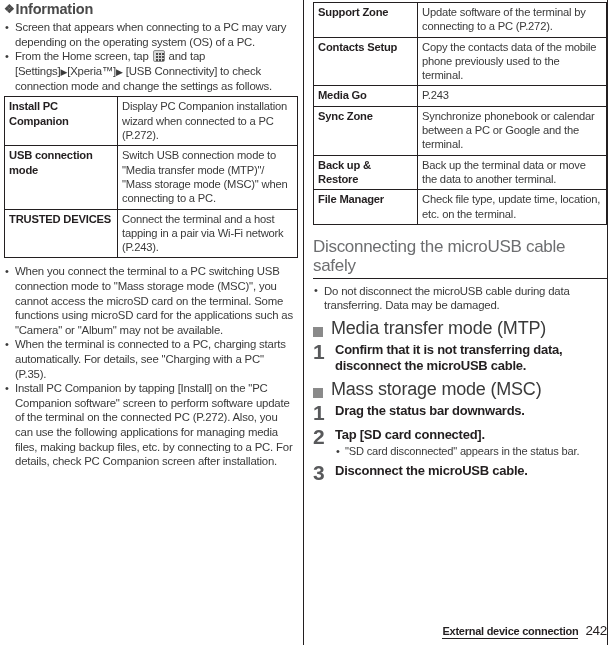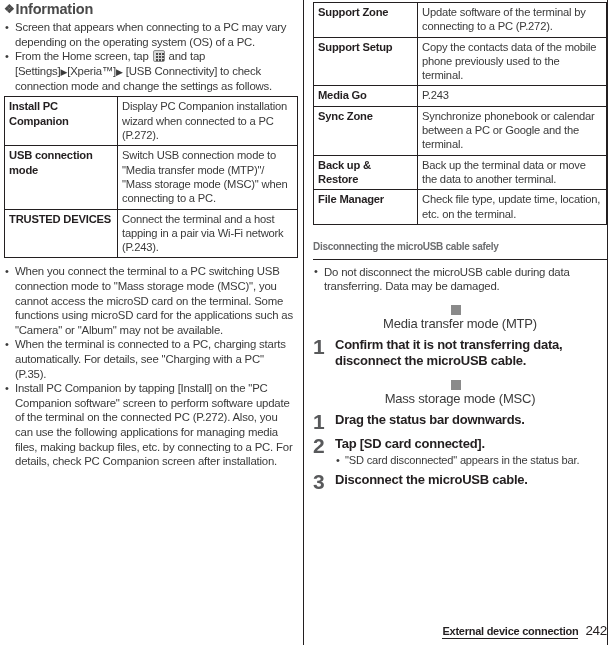--- a/index.html
+++ b/index.html
@@ -59,22 +59,22 @@
     white-space: nowrap;
   }
   .info-head .diamond {
     display: inline-block;
     font-size: 12px;
     margin-right: 1px;
     vertical-align: 1px;
   }
 
   .sec-head {
-    font-size: 10px;
-    font-weight: bold;
+    font-size: 17px;
+    font-weight: normal;
     color: #6d6e70;
     line-height: 19px;
     letter-spacing: -0.3px;
     margin: 12px 0 3px 0;
   }
   .sec-rule {
     border: 0;
     border-top: 1.6px solid #231f20;
     margin: 0 0 5px 0;
   }
@@ -129,27 +129,26 @@
     color: #231f20;
   }
   table.spec td.v {
     color: #3a3a3a;
   }
   table.spec.right td.k { width: 95px; }
 
   
   .sq-head {
     display: flex;
-    align-items: center;
-    font-size: 13px;
+    align-items: flex-end;
+    font-size: 18px;
     line-height: 17px;
     color: #3a3a3a;
     margin: 7px 0 5px 0;
     letter-spacing: -0.2px;
-    flex-direction: column;
   }
   .sq-head .sq {
     display: inline-block;
     width: 10px;
     height: 10px;
     background: #8a8a8a;
     margin: 4px 8px 0 0;
     flex: 0 0 auto;
   }
 
@@ -276,21 +275,21 @@
 
   <div class="col col-right">
 
     <table class="spec right" style="margin-top:2px">
       <tbody>
         <tr>
           <td class="k">Support Zone</td>
           <td class="v">Update software of the terminal by connecting to a PC (P.272).</td>
         </tr>
         <tr>
-          <td class="k">Support Setup</td>
+          <td class="k">Contacts Setup</td>
           <td class="v">Copy the contacts data of the mobile phone previously used to the terminal.</td>
         </tr>
         <tr>
           <td class="k">Media Go</td>
           <td class="v">P.243</td>
         </tr>
         <tr>
           <td class="k">Sync Zone</td>
           <td class="v">Synchronize phonebook or calendar between a PC or Google and the terminal.</td>
         </tr>

